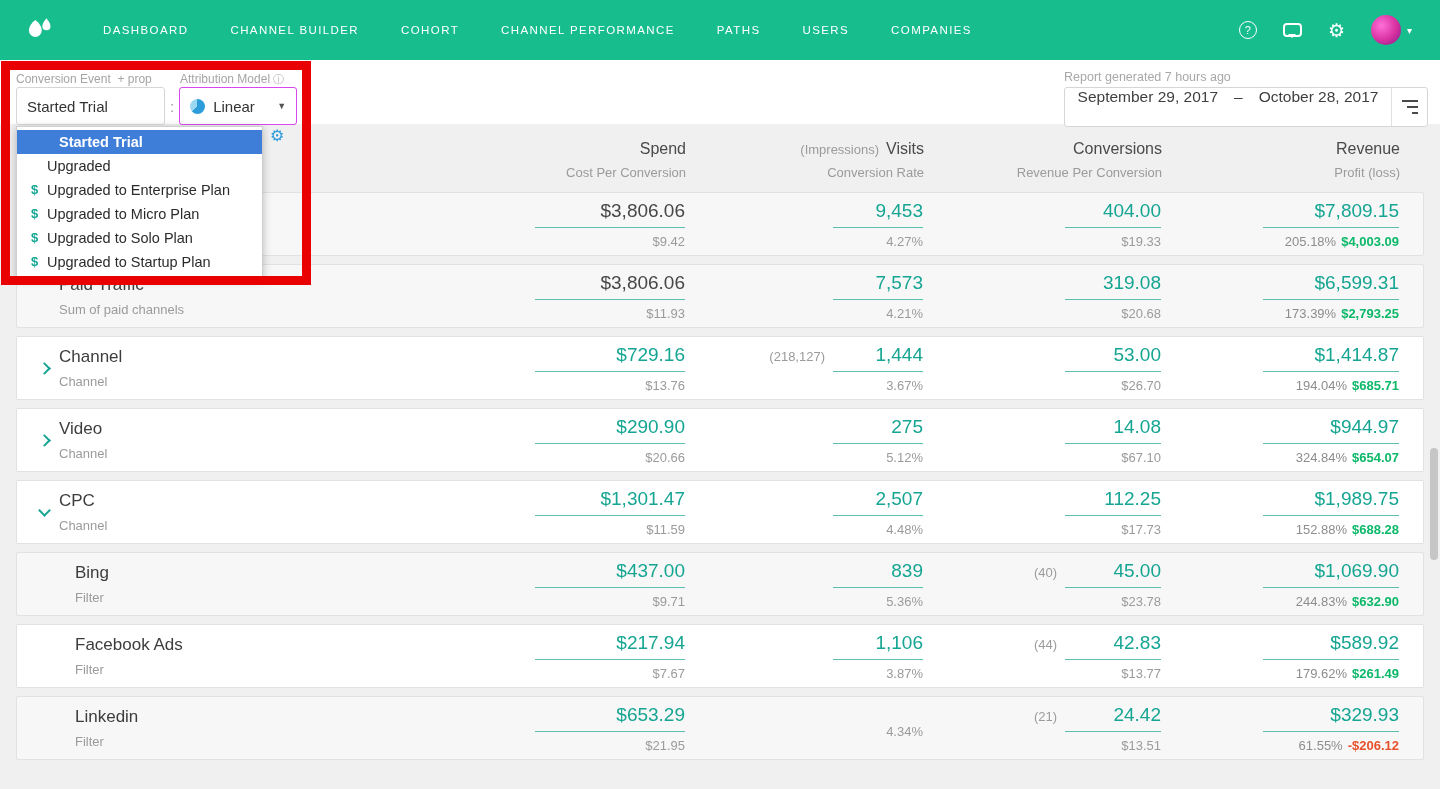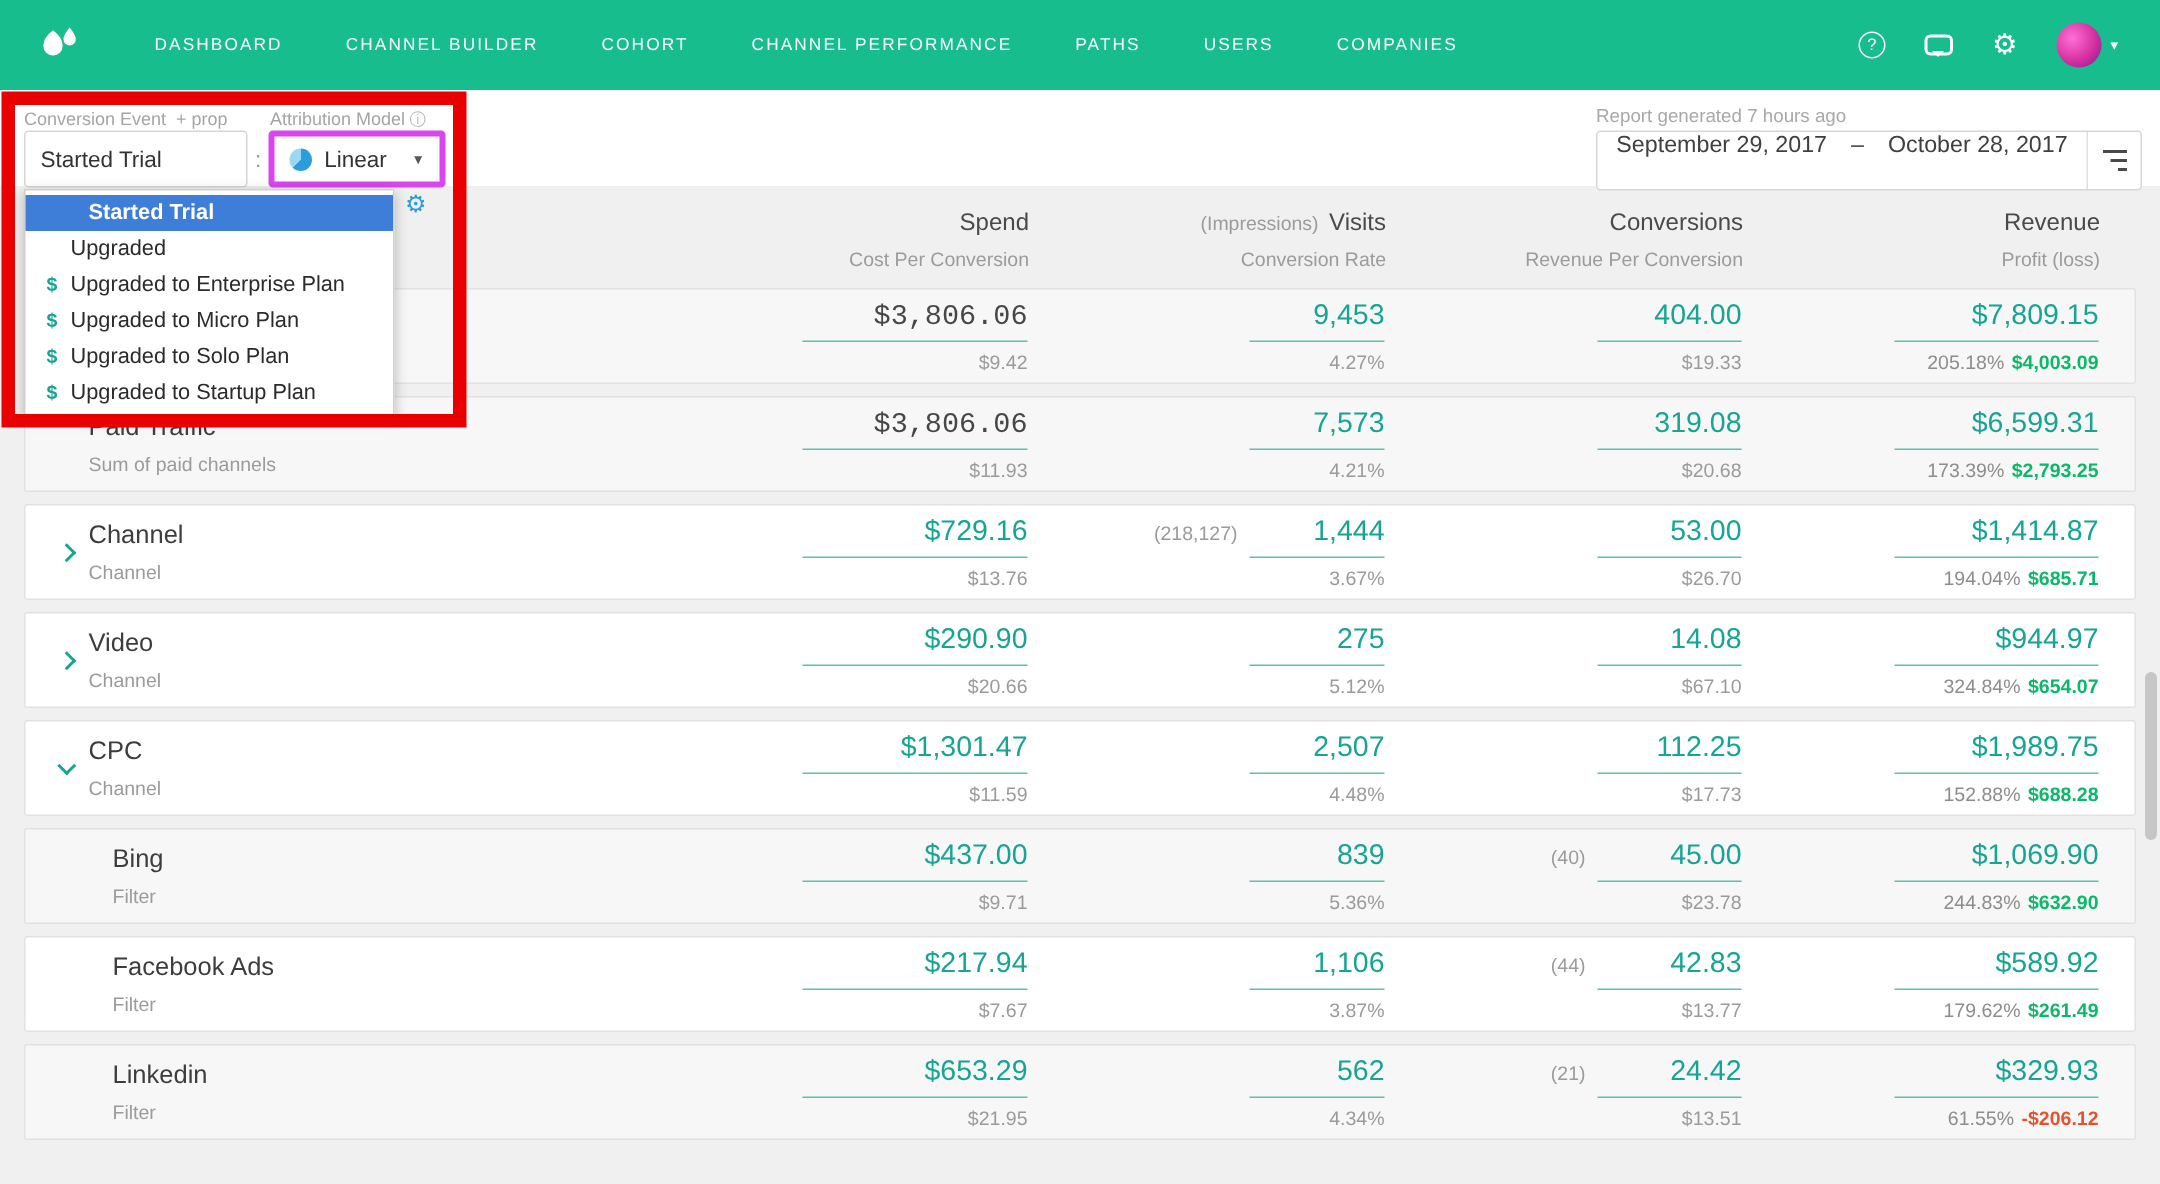--- a/index.html
+++ b/index.html
@@ -34,21 +34,21 @@
     background:radial-gradient(circle at 35% 35%, #ff6fd8 0%, #d6309f 55%, #7a1b8e 100%);}
   .avatar-caret{color:#fff;font-size:10px;}
   
   .header-strip{position:relative;height:64px;background:#fff;}
   .flt-label{position:absolute;font-size:12px;color:#a5a5a5;top:12px;}
   .flt-label .info{font-size:11px;color:#b5b5b5;margin-left:3px;}
   .flt-controls{position:absolute;left:16px;top:27px;display:flex;align-items:center;}
   .event-input{width:149px;height:38px;border:1px solid #d6d6d6;border-radius:3px;background:#fff;
     font-size:15px;color:#333;padding:0 10px;font-family:"Liberation Sans",sans-serif;}
   .colon{color:#9b9b9b;font-size:15px;margin:0 5px;}
-  .model-select{width:118px;height:38px;border:4px solid #d946ef;border-radius:3px;background:#fff;
+  .model-select{width:118px;height:38px;border:1px solid #d946ef;border-radius:3px;background:#fff;
     display:flex;align-items:center;padding:0 10px;cursor:pointer;}
   .pie{width:15px;height:15px;border-radius:50%;margin-right:8px;
     background:conic-gradient(#2d9cdb 0deg 225deg,#9ad7f2 225deg 360deg);}
   .model-label{font-size:15px;color:#333;}
   .model-caret{margin-left:auto;font-size:9px;color:#555;}
   .report-label{position:absolute;left:1064px;top:10px;font-size:12.5px;color:#a8a8a8;}
   .date-box{position:absolute;left:1064px;top:27px;width:364px;height:40px;border:1px solid #d6d6d6;
     border-radius:3px;background:#fff;display:flex;align-items:stretch;cursor:pointer;}
   .date-box .dates{flex:1;display:flex;align-items:flex-start;justify-content:center;gap:16px;
     font-size:15.5px;color:#3f3f3f;}
@@ -74,21 +74,21 @@
   .chev{display:inline-block;width:9px;height:9px;border-right:2px solid var(--teal);
     border-bottom:2px solid var(--teal);cursor:pointer;}
   .chev.right{transform:rotate(-45deg);}
   .chev.down{transform:rotate(45deg);margin-top:-4px;}
   .row-name{font-size:17px;color:#3d3d3d;}
   .row-sub{font-size:13px;color:#9b9b9b;margin-top:7px;}
   .primary-line{display:flex;justify-content:flex-end;align-items:baseline;}
   .prefix{font-size:13px;color:#9b9b9b;margin-right:8px;}
   .pv{display:inline-block;font-size:19px;color:var(--teal);text-align:right;
     border-bottom:1px solid var(--underline);padding-bottom:5px;cursor:pointer;}
-  .pv.dark{color:#474747;font-family:Liberation Mono, monospace;}
+  .pv.dark{color:#474747;}
   .col.spend .pv{min-width:150px;}
   .col.visits .pv{min-width:90px;}
   .col.conv .pv{min-width:96px;}
   .col.rev .pv{min-width:136px;}
   .sec{margin-top:6px;font-size:13px;color:#9b9b9b;}
   .sec .pct{color:#8d8d8d;}
   .sec .profit{color:var(--profit);font-weight:700;margin-left:5px;}
   .sec .profit.neg{color:var(--loss);}
   
   .dropdown{position:absolute;left:16px;top:126px;width:247px;background:#fff;z-index:60;
@@ -434,23 +434,20 @@
             <div class="row-sub">Filter</div>
           </div>
         </div>
         <div class="col spend">
           <div class="primary-line">
             <span class="pv">$653.29</span>
           </div>
           <div class="sec">$21.95</div>
         </div>
         <div class="col visits">
-          <div class="primary-line">
-            <span class="pv">562</span>
-          </div>
           <div class="sec">4.34%</div>
         </div>
         <div class="col conv">
           <div class="primary-line">
             <span class="prefix">(21)</span>
             <span class="pv">24.42</span>
           </div>
           <div class="sec">$13.51</div>
         </div>
         <div class="col rev">

